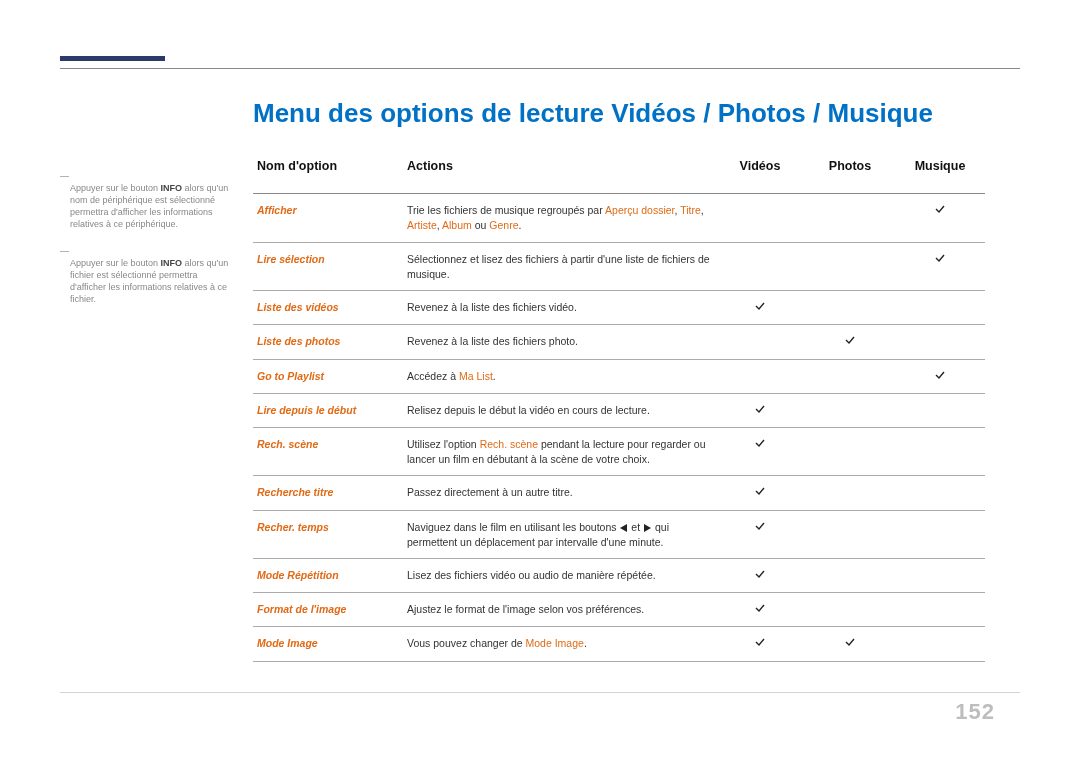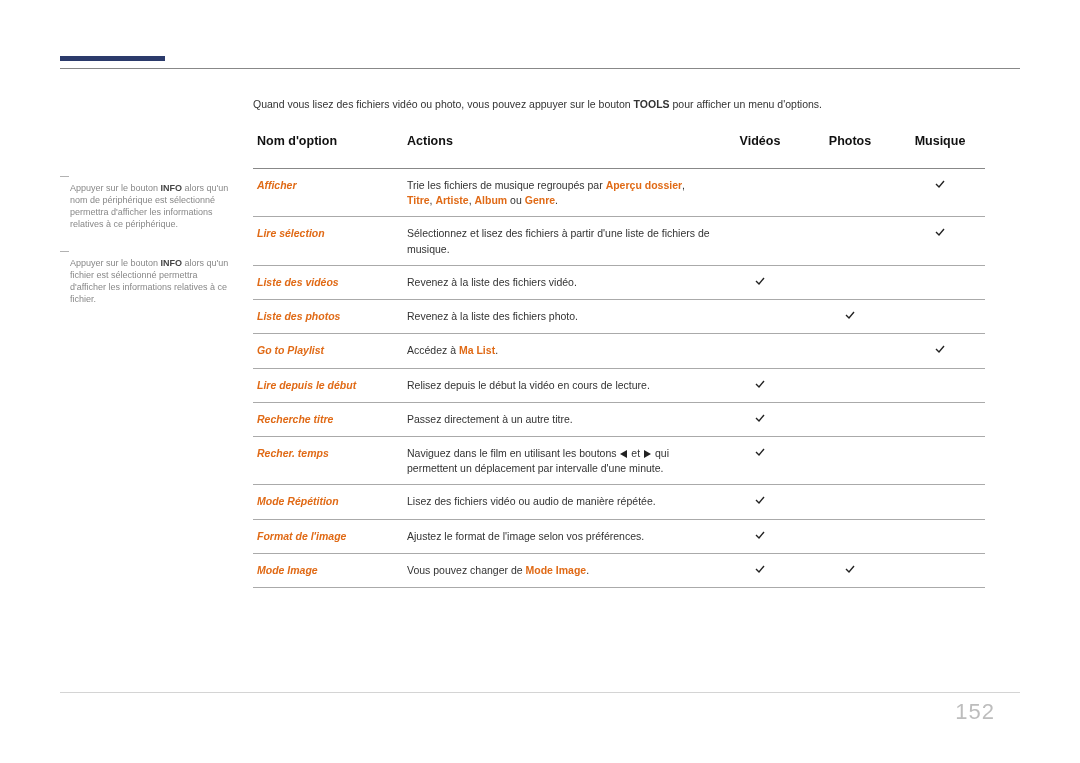--- a/index.html
+++ b/index.html
@@ -78,37 +78,37 @@
   tbody td {
     vertical-align: top;
     font-size: 10.5px;
     line-height: 1.45;
     padding: 9px 4px 8px 4px;
     border-bottom: 1px solid #aaa;
     color: #333;
   }
   tbody td.oname { color: #e06a16; font-weight: 600; font-style: italic; }
   tbody td.center { text-align: center; color: #222; }
-  .highlight { color: #e06a16; font-weight: 700; }
+  .highlight { color: #e06a16; font-weight: 400; }
   .icon-tri {
     display: inline-block;
     width: 0; height: 0;
     border-top: 4px solid transparent;
     border-bottom: 4px solid transparent;
     vertical-align: -1px;
   }
   .icon-tri.left { border-right: 7px solid #222; margin: 0 1px; }
   .icon-tri.right { border-left: 7px solid #222; margin: 0 1px; }
   .page-num {
     position: absolute;
     bottom: 38px;
     right: 85px;
     font-size: 22px;
     color: #bdbdbd;
-    font-weight: 400;
+    font-weight: 700;
     letter-spacing: 1px;
   }
   .footer-rule {
     position: absolute;
     bottom: 70px;
     left: 60px;
     right: 60px;
     border-top: 1px solid #d4d4d4;
   }
 </style>
@@ -125,23 +125,21 @@
         <div class="note-text"><span>Appuyer sur le bouton </span><span class="bold">INFO</span><span> alors qu'un nom de périphérique est sélectionné permettra d'afficher les informations relatives à ce périphérique.</span></div>
       </div>
       <div class="note">
         <div class="dash">―</div>
         <div class="note-text"><span>Appuyer sur le bouton </span><span class="bold">INFO</span><span> alors qu'un fichier est sélectionné permettra d'afficher les informations relatives à ce fichier.</span></div>
       </div>
     </div>
 </div>
 
 <div class="main">
-  <div class="intro">
-    <span>Quand vous lisez des fichiers vidéo ou photo, vous pouvez appuyer sur le bouton </span><span class="bold">TOOLS</span><span> pour afficher un menu d'options.</span>
-  </div>
+  <div class="title">Menu des options de lecture Vidéos / Photos / Musique</div>
   <table>
     <colgroup>
       <col class="c1">
         <col class="c2">
         <col class="c3">
         <col class="c4">
         <col class="c5">
     </colgroup>
     <thead>
       <tr>
@@ -201,20 +199,29 @@
         <tr>
           <td class="oname">Lire depuis le début</td>
           <td><span>Relisez depuis le début la vidéo en cours de lecture.</span></td>
           <td class="center"><svg width="12" height="12" viewBox="0 0 12 12">
               <path d="M2 6 L5 9 L10 3" stroke="#222" stroke-width="1.4" fill="none"></path>
             </svg></td>
           <td class="center"></td>
           <td class="center"></td>
         </tr>
         <tr>
+          <td class="oname">Rech. scène</td>
+          <td><span>Utilisez l'option </span><span class="highlight">Rech. scène</span><span> pendant la lecture pour regarder ou lancer un film en débutant à la scène de votre choix.</span></td>
+          <td class="center"><svg width="12" height="12" viewBox="0 0 12 12">
+              <path d="M2 6 L5 9 L10 3" stroke="#222" stroke-width="1.4" fill="none"></path>
+            </svg></td>
+          <td class="center"></td>
+          <td class="center"></td>
+        </tr>
+        <tr>
           <td class="oname">Recherche titre</td>
           <td><span>Passez directement à un autre titre.</span></td>
           <td class="center"><svg width="12" height="12" viewBox="0 0 12 12">
               <path d="M2 6 L5 9 L10 3" stroke="#222" stroke-width="1.4" fill="none"></path>
             </svg></td>
           <td class="center"></td>
           <td class="center"></td>
         </tr>
         <tr>
           <td class="oname">Recher. temps</td>

